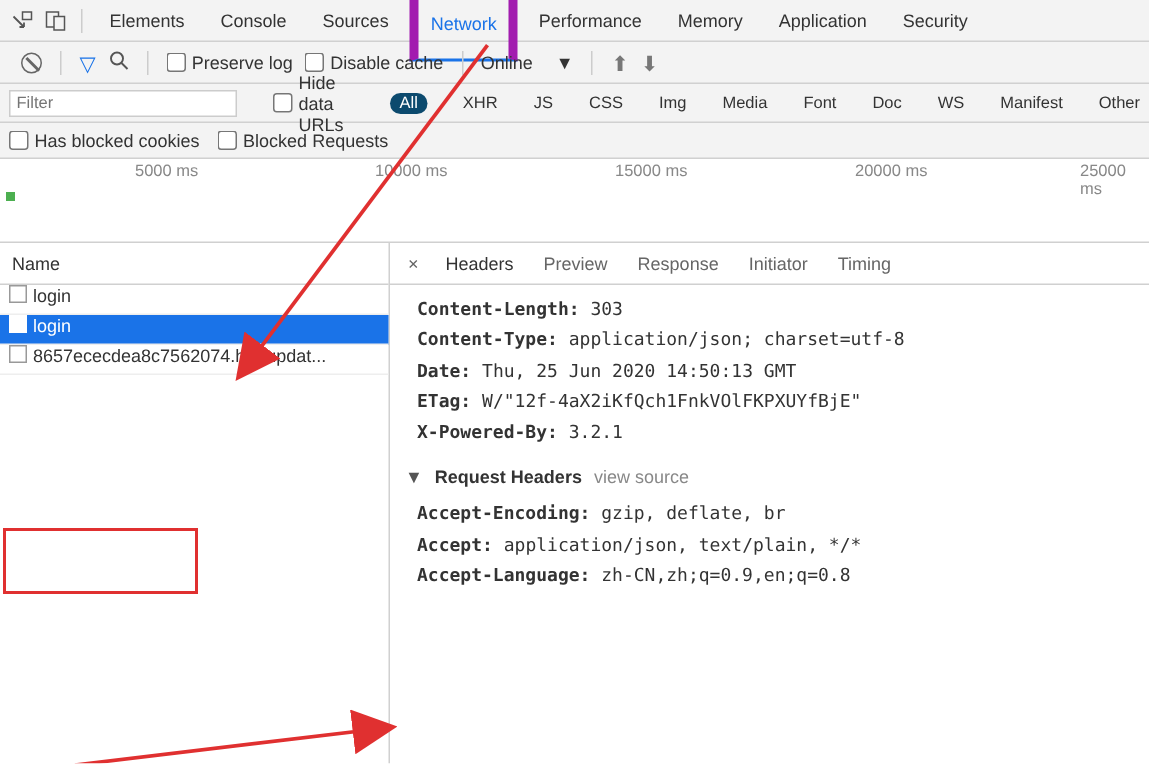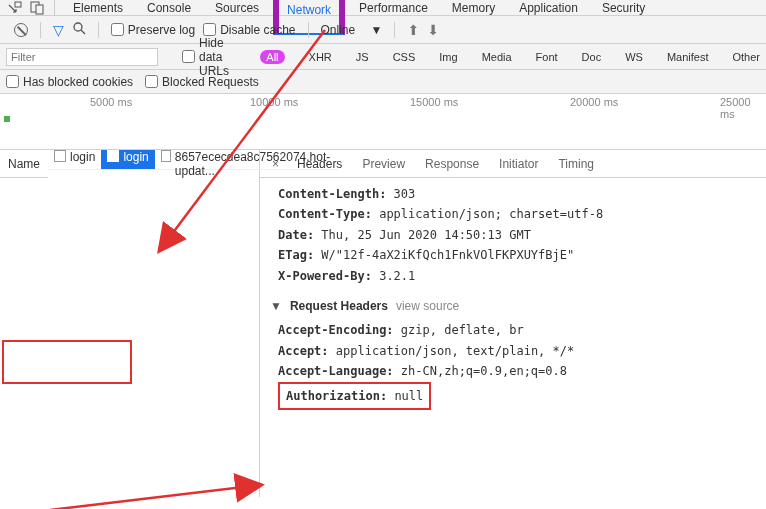--- a/index.html
+++ b/index.html
@@ -10,21 +10,21 @@
     color: #333;
     width: 766px;
     height: 509px;
     overflow: hidden;
     background: #fff;
     position: relative;
   }
   .toolbar1 {
     display: flex;
     align-items: center;
-    height: 16px;
+    height: 28px;
     border-bottom: 1px solid #d0d0d0;
     padding: 0 6px;
     gap: 4px;
     background: #f3f3f3;
   }
   .tb-icon {
     width: 18px; height: 18px;
     display: flex; align-items: center; justify-content: center;
     color: #555;
   }
@@ -76,21 +76,21 @@
   .filterbar {
     display:flex; align-items:center; height:26px;
     border-bottom:1px solid #d0d0d0; padding:0 6px; gap:24px;
     background:#f3f3f3;
   }
   .filter-input {
     width: 190px; height:18px; border:1px solid #ccc;
     padding:0 4px; font-size:11px; color:#aaa;
   }
   .chip {
-    background:#d946ef; color:#fff; border-radius:8px;
+    background:#0c4a6e; color:#fff; border-radius:8px;
     padding:1px 6px; font-size:11px;
   }
   .ftype { color:#333; font-size:11px; }
   .filterbar2 {
     display:flex; align-items:center; height:24px;
     border-bottom:1px solid #d0d0d0; padding:0 6px; gap:12px;
     background:#f3f3f3;
   }
   .timeline {
     height:56px; border-bottom:1px solid #d0d0d0; position:relative;
@@ -102,21 +102,21 @@
   .tl-bar {
     position:absolute; left:4px; top:22px; width:6px; height:6px;
     background:#4caf50;
   }
   .split {
     display:flex; height:calc(509px - 28px - 28px - 26px - 24px - 56px);
     position:relative;
   }
   .left {
     width:260px; border-right:1px solid #d0d0d0;
-    display:flex; flex-direction:row;
+    display:flex; flex-direction:column;
   }
   .left-head {
     height:28px; border-bottom:1px solid #d0d0d0;
     display:flex; align-items:center; padding:0 8px;
     color:#333; font-size:12px;
   }
   .req-row {
     height:20px; display:flex; align-items:flex-start;
     padding:0 6px; gap:4px; border-bottom:1px solid #eee;
     color:#333; font-size:12px;
@@ -288,21 +288,20 @@
       <div><b>X-Powered-By:</b> <span>3.2.1</span></div>
 
       <div class="section-title">
         <span class="tri">▼</span>
         <span class="name">Request Headers</span>
         <span class="vs">view source</span>
       </div>
       <div><b>Accept-Encoding:</b> <span>gzip, deflate, br</span></div>
       <div><b>Accept:</b> <span>application/json, text/plain, */*</span></div>
       <div><b>Accept-Language:</b> <span>zh-CN,zh;q=0.9,en;q=0.8</span></div>
-      <div class="auth-box"><b>Authorization:</b> <span>null</span></div>
     </div>
   </div>
 </div>
 
 <svg class="overlay">
   <defs>
     <marker id="ah" markerWidth="12" markerHeight="12" refX="10" refY="6" orient="auto">
       <path d="M0,0 L12,6 L0,12 Z" fill="#e03030"></path>
     </marker>
   </defs>

